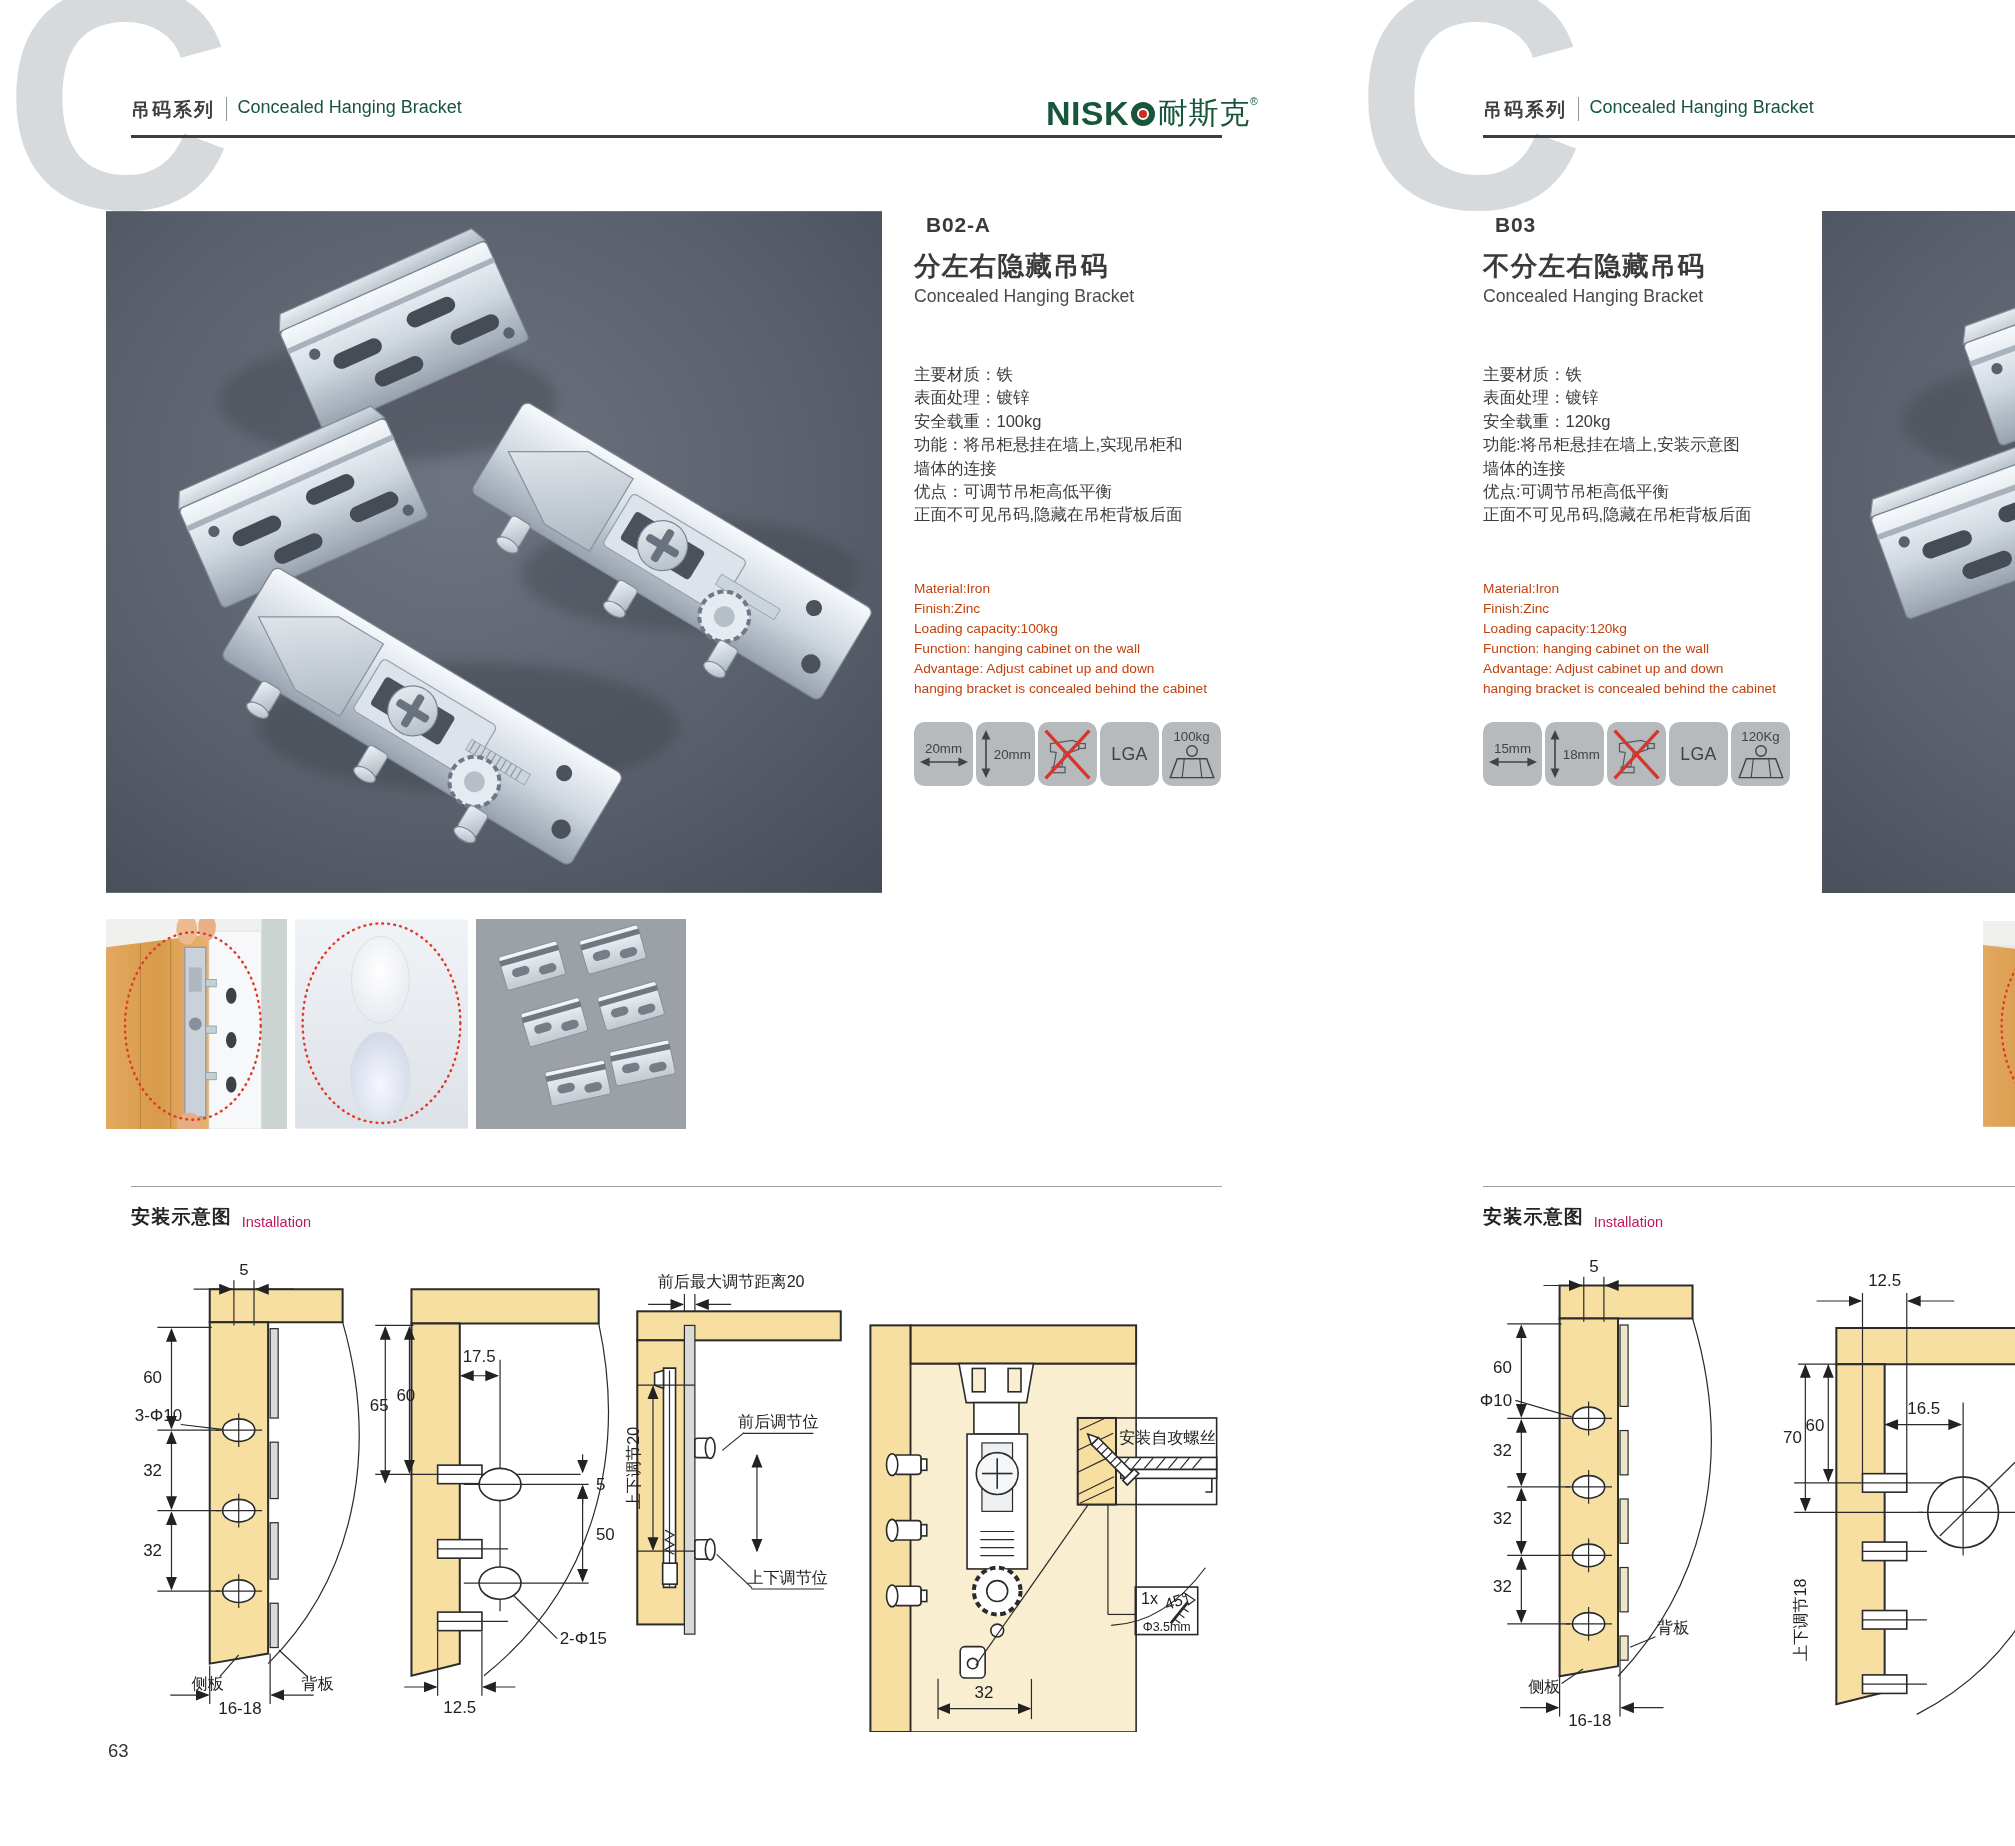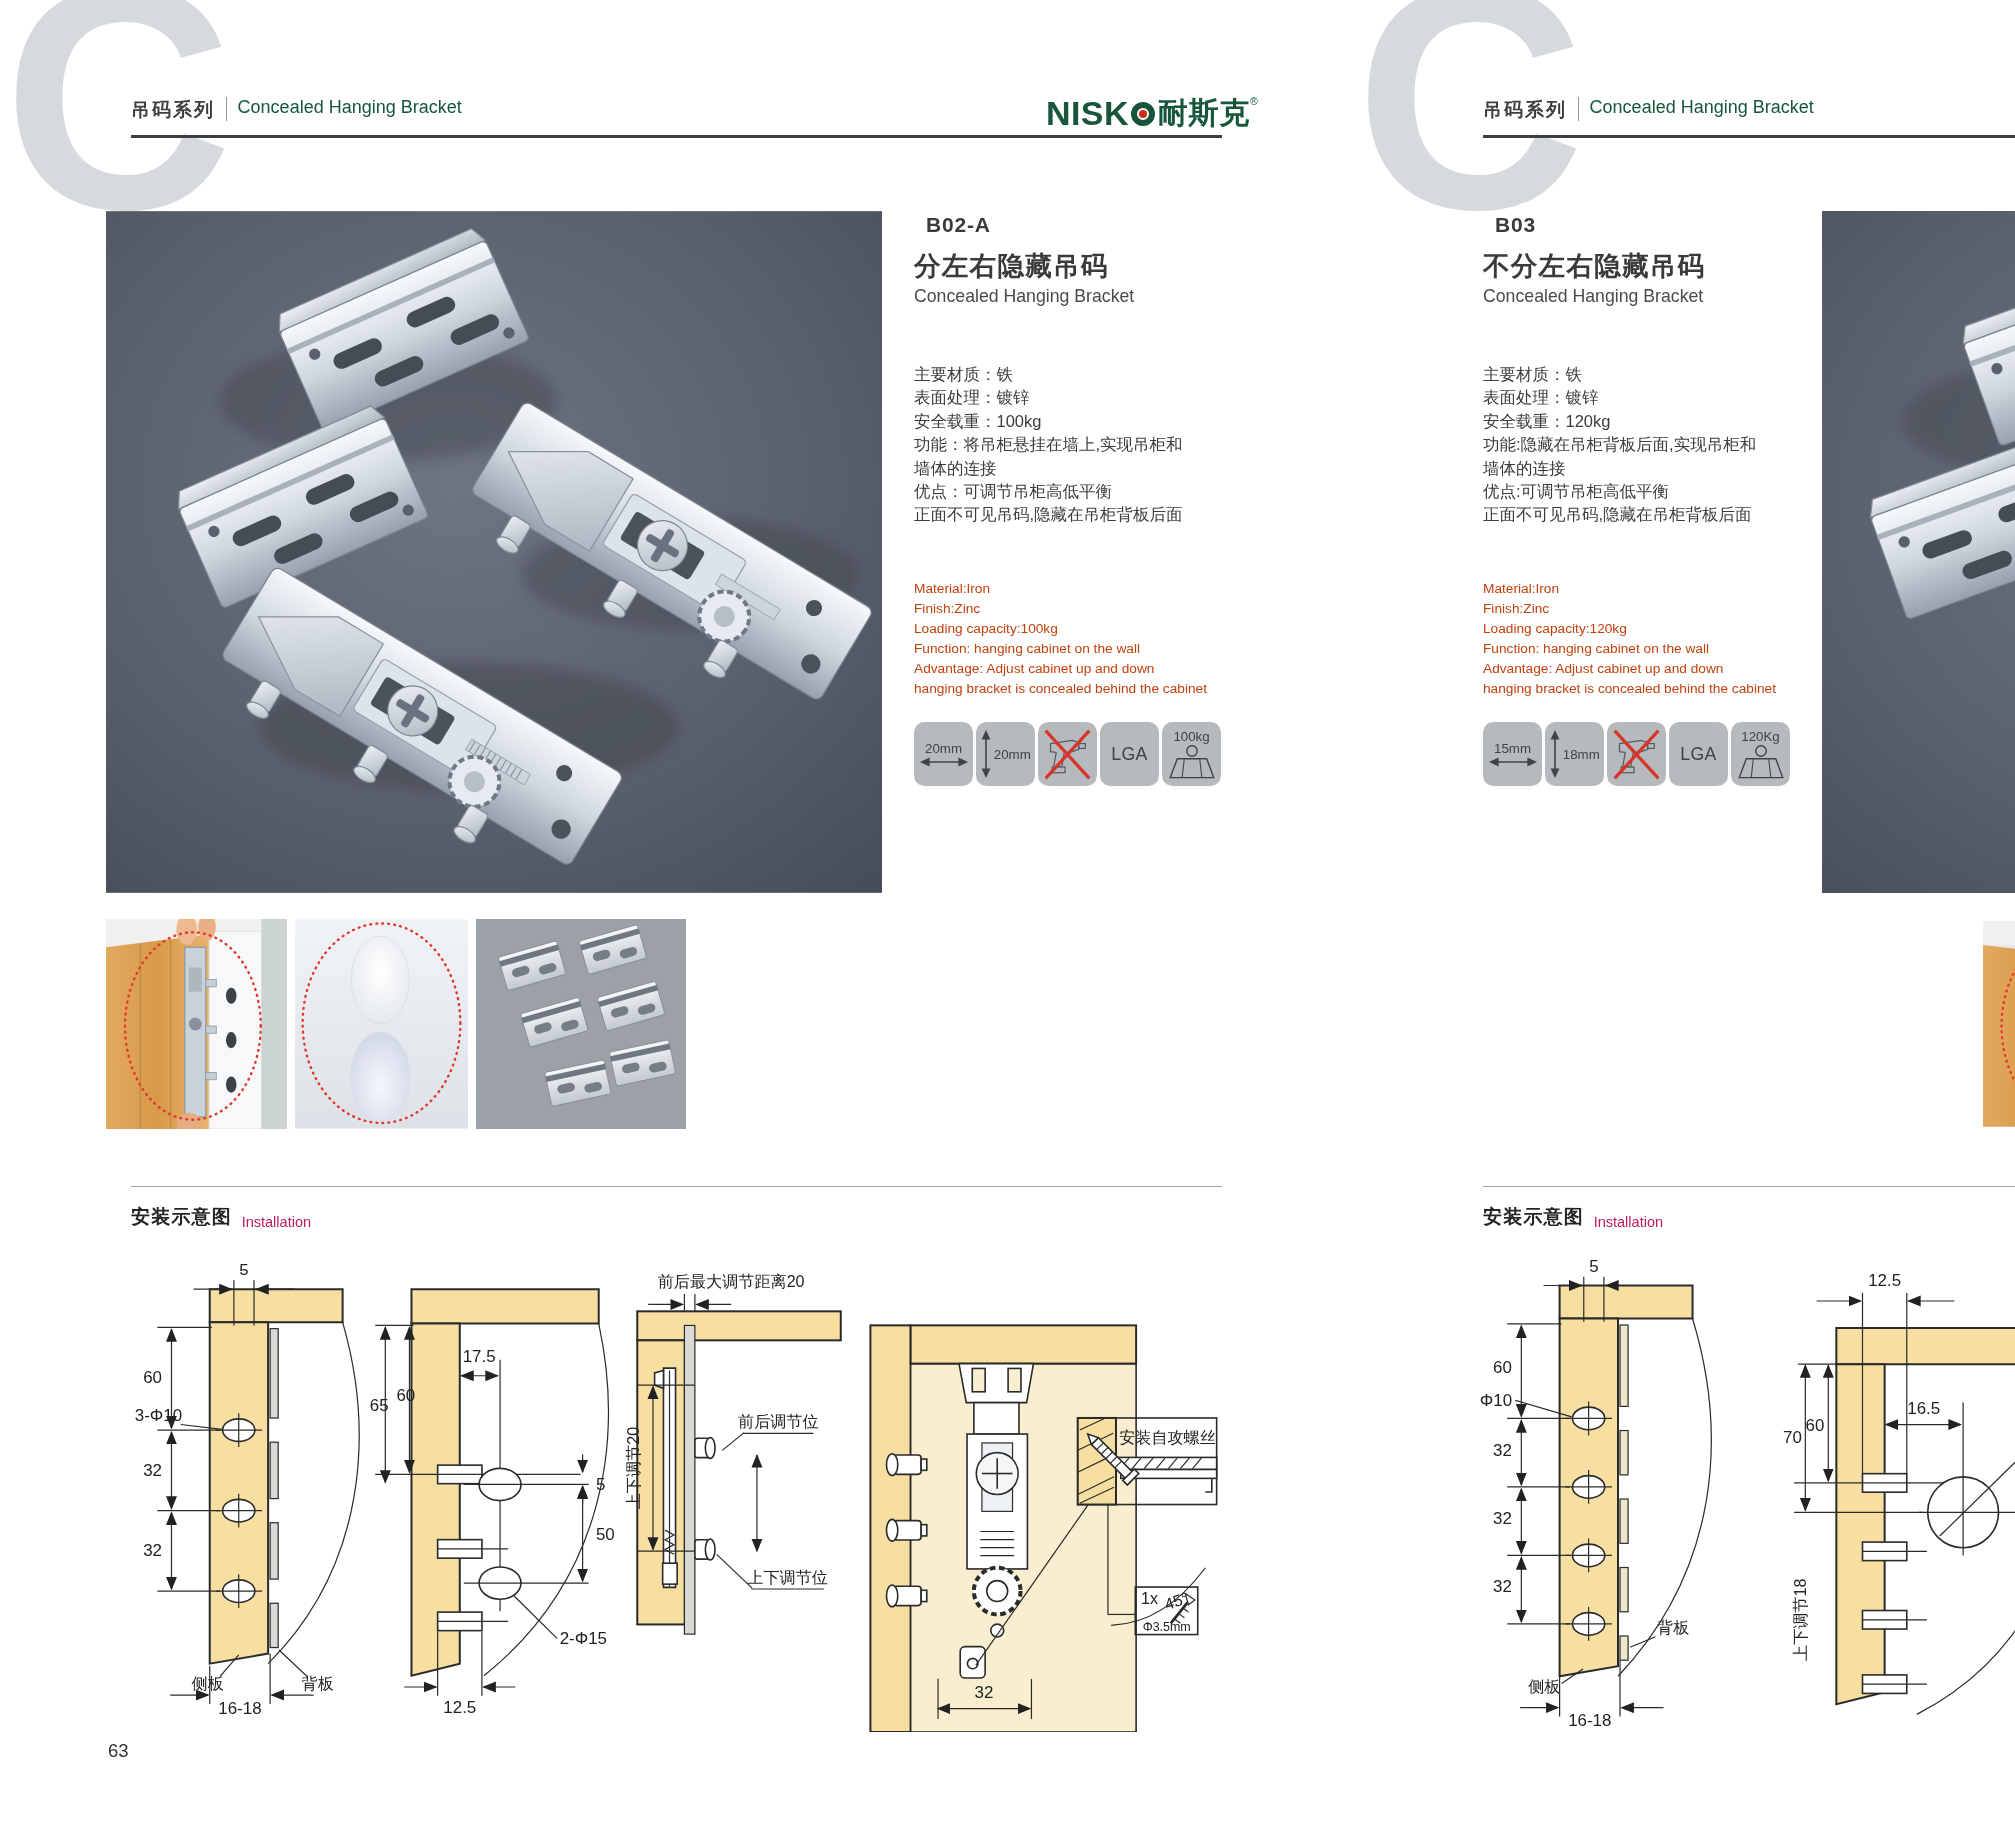--- a/index.html
+++ b/index.html
@@ -9,21 +9,21 @@
   #p64{left:1352px}
   .bigC{position:absolute;left:3.2px;top:-61px;font-size:318px;font-weight:700;color:#d6dadd;line-height:1}
   .hdr-row{position:absolute;left:131px;top:97px;display:flex;gap:10.5px}
   .hdr-cn{font-size:19px;font-weight:700;color:#3f3f3f;letter-spacing:2px}
   .hdr-bar{width:1.6px;height:24px;background:#8e9699}
   .hdr-en{font-size:18px;color:#17563b;font-weight:500}
   .logo{position:absolute;top:93px;left:1046px;display:flex;align-items:center}
   .logo-en{font-size:34px;font-weight:800;color:#17563b;letter-spacing:0.4px}
   .logo-ring{width:12px;height:12px;border:6.4px solid #17563b;border-radius:50%;display:flex;align-items:center;justify-content:center;margin:0 2.4px}
   .logo-dot{width:8px;height:8px;background:#cf2b23;border-radius:50%}
-  .logo-cn{font-size:30px;font-weight:700;color:#17563b;letter-spacing:0.8px}
+  .logo-cn{font-size:30px;font-weight:400;color:#17563b;letter-spacing:0.8px}
   .logo-reg{font-size:10.5px;color:#17563b;align-self:flex-start;margin-top:1.6px}
   .hdr-rule{position:absolute;left:131px;top:135px;width:1091px;height:2.8px;background:#3b3f42}
   .photo{position:absolute;top:211px;height:682px}
   #p63 .photo{left:106px;width:776px}
   #p64 .photo{left:470px;width:778px}
   .info{position:absolute;top:211px;width:318px;height:685px}
   #p63 .info{left:914px}
   #p64 .info{left:131px}
   .code{position:absolute;top:2.4px;left:12px;font-size:21px;font-weight:600;letter-spacing:0.8px;color:#3a3a3a}
   .tcn{position:absolute;top:37px;left:0;font-size:26.6px;font-weight:700;color:#3a3a3a;letter-spacing:1.2px}
@@ -669,21 +669,21 @@
   </svg>
 
   <div class="info">
     <div class="code">B03</div>
     <div class="tcn">不分左右隐藏吊码</div>
     <div class="ten">Concealed Hanging Bracket</div>
     <div class="scn">
       <div>主要材质：铁</div>
       <div>表面处理：镀锌</div>
       <div>安全载重：120kg</div>
-      <div>功能:隐藏在吊柜背板后面,实现吊柜和</div>
+      <div>功能:将吊柜悬挂在墙上,安装示意图</div>
       <div>墙体的连接</div>
       <div>优点:可调节吊柜高低平衡</div>
       <div>正面不可见吊码,隐藏在吊柜背板后面</div>
     </div>
     <div class="sen">
       <div>Material:Iron</div>
       <div>Finish:Zinc</div>
       <div>Loading capacity:120kg</div>
       <div>Function: hanging cabinet on the wall</div>
       <div>Advantage: Adjust cabinet up and down</div>

